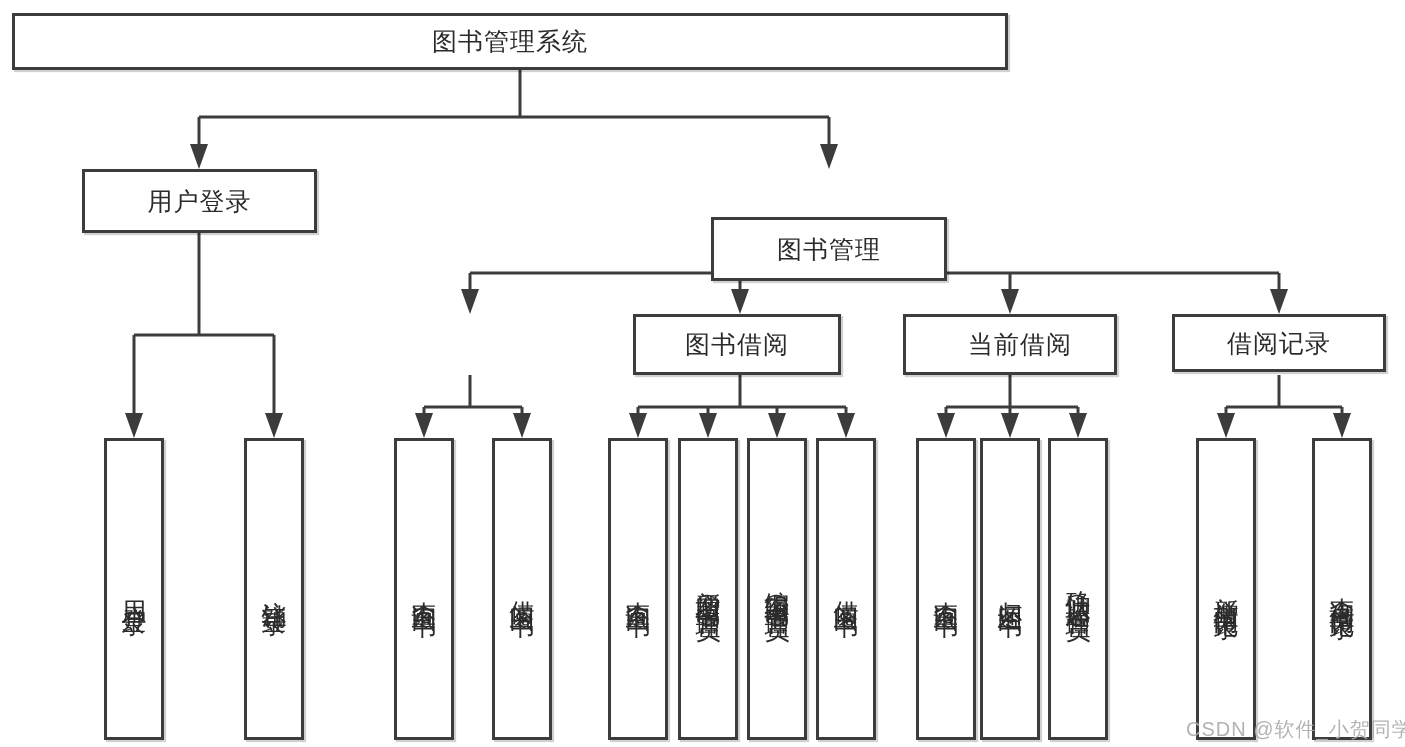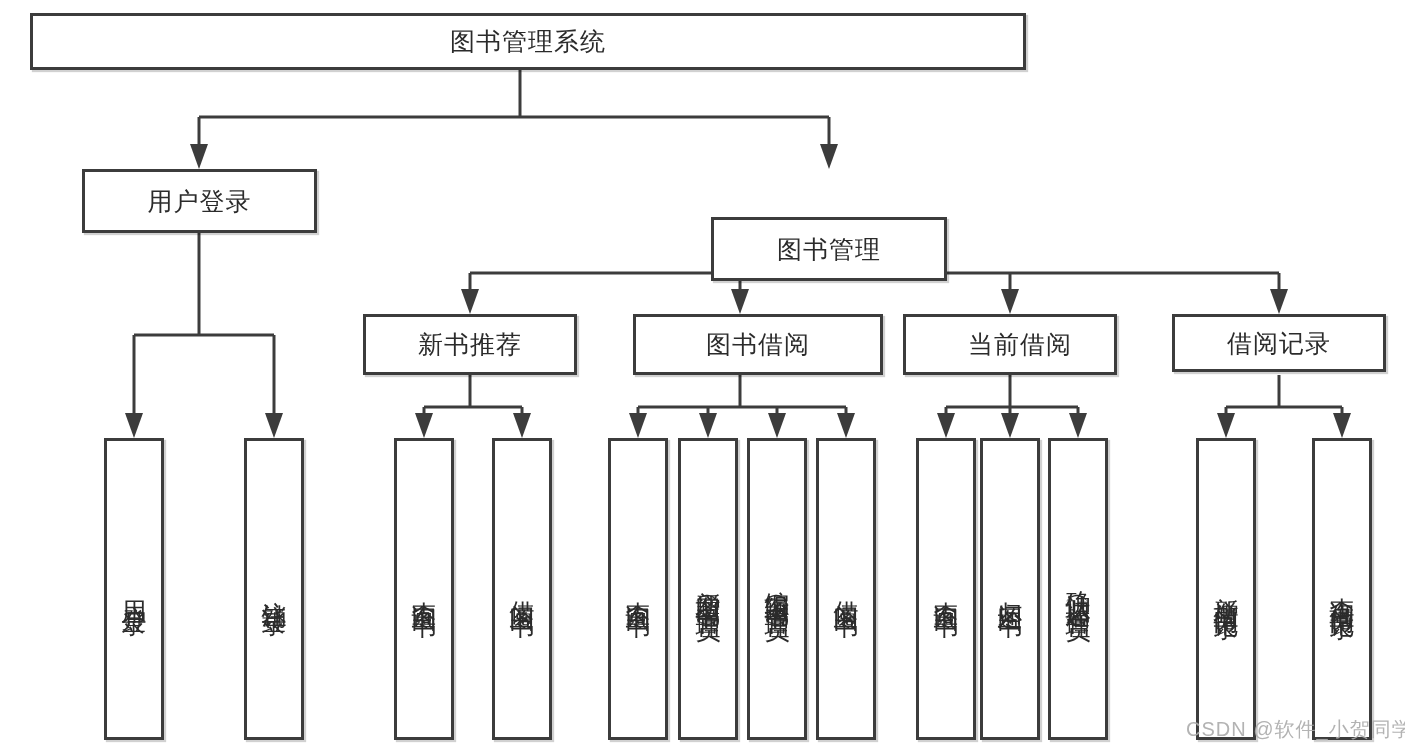--- a/index.html
+++ b/index.html
@@ -100,27 +100,26 @@
       <line x1="1010" y1="407" x2="1010" y2="418" stroke="#3c3c3c" stroke-width="3"></line>
       <polygon points="1001,413 1019,413 1010,438" fill="#3c3c3c"></polygon>
       <line x1="1078" y1="407" x2="1078" y2="418" stroke="#3c3c3c" stroke-width="3"></line>
       <polygon points="1069,413 1087,413 1078,438" fill="#3c3c3c"></polygon>
       <line x1="1226" y1="407" x2="1226" y2="418" stroke="#3c3c3c" stroke-width="3"></line>
       <polygon points="1217,413 1235,413 1226,438" fill="#3c3c3c"></polygon>
       <line x1="1342" y1="407" x2="1342" y2="418" stroke="#3c3c3c" stroke-width="3"></line>
       <polygon points="1333,413 1351,413 1342,438" fill="#3c3c3c"></polygon>
     </svg>
 
-  <div class="node" style="left:30px;top:13px;width:996px;height:57px;">图书管理系统</div>
+  <div class="node" style="left:12px;top:13px;width:996px;height:57px;">图书管理系统</div>
 
   <div class="node" style="left:82px;top:169px;width:235px;height:64px;">用户登录</div>
   <div class="node" style="left:711px;top:169px;width:236px;height:64px;margin-top:48px;">图书管理</div>
 
-  <div class="node" style="left:363px;top:314px;width:214px;height:61px;">新书推荐</div>
-  <div class="node" style="left:633px;top:314px;width:250px;height:61px;">图书借阅</div>
+  <div class="node" style="left:633px;top:314px;width:208px;height:61px;">图书借阅</div>
   <div class="node" style="left:903px;top:314px;width:214px;height:61px;padding-left:20px;">当前借阅</div>
   <div class="node" style="left:1172px;top:314px;width:214px;height:58px;">借阅记录</div>
 
   <div class="leaf" style="left:104px;top:438px;width:60px;height:302px;">用户登录</div>
   <div class="leaf" style="left:244px;top:438px;width:60px;height:302px;">注销登录</div>
 
   <div class="leaf" style="left:394px;top:438px;width:60px;height:302px;">查询图书</div>
   <div class="leaf" style="left:492px;top:438px;width:60px;height:302px;">借阅图书</div>
 
   <div class="leaf" style="left:608px;top:438px;width:60px;height:302px;">查询图书</div>

